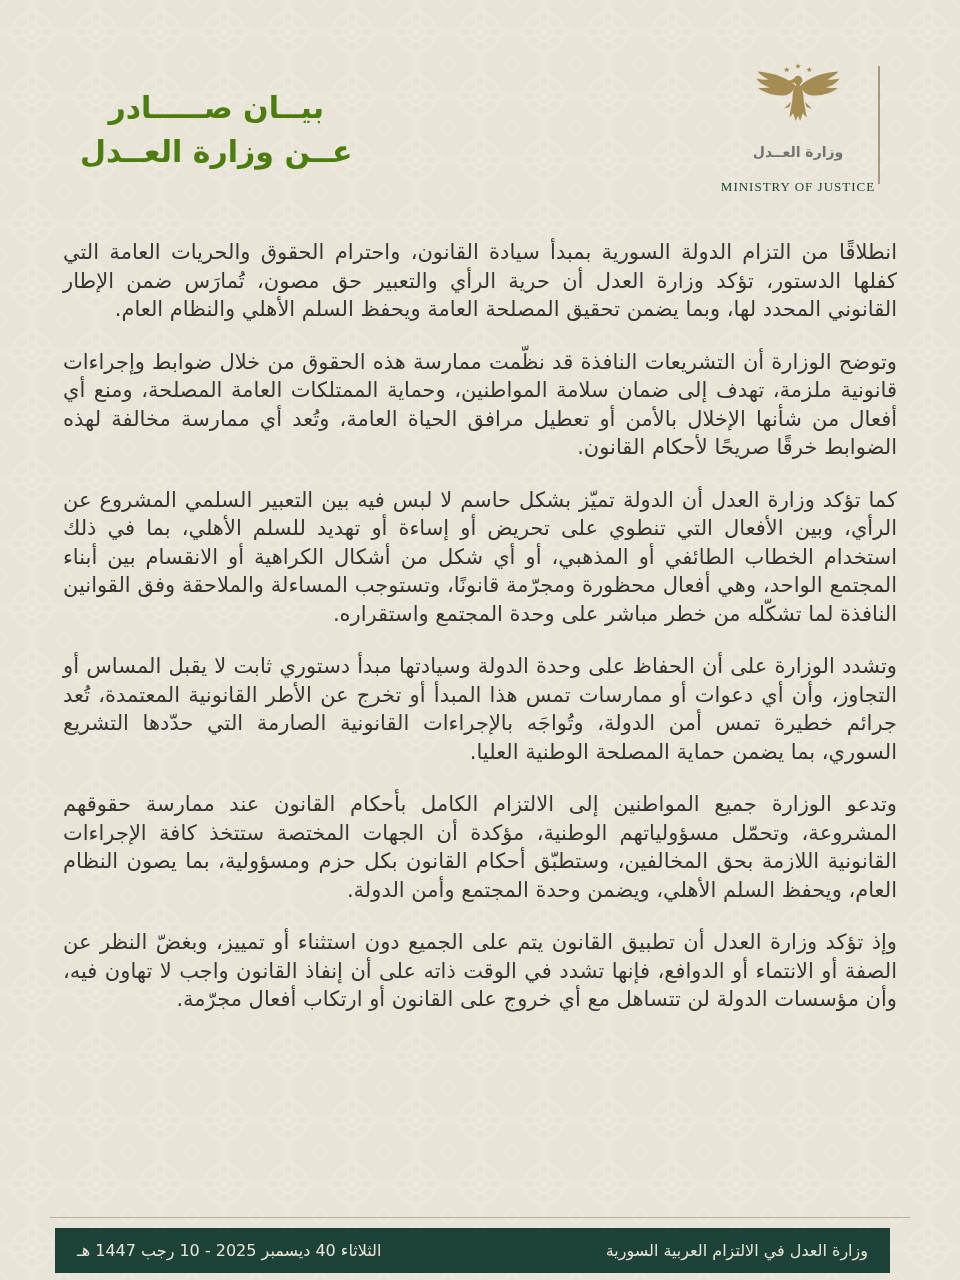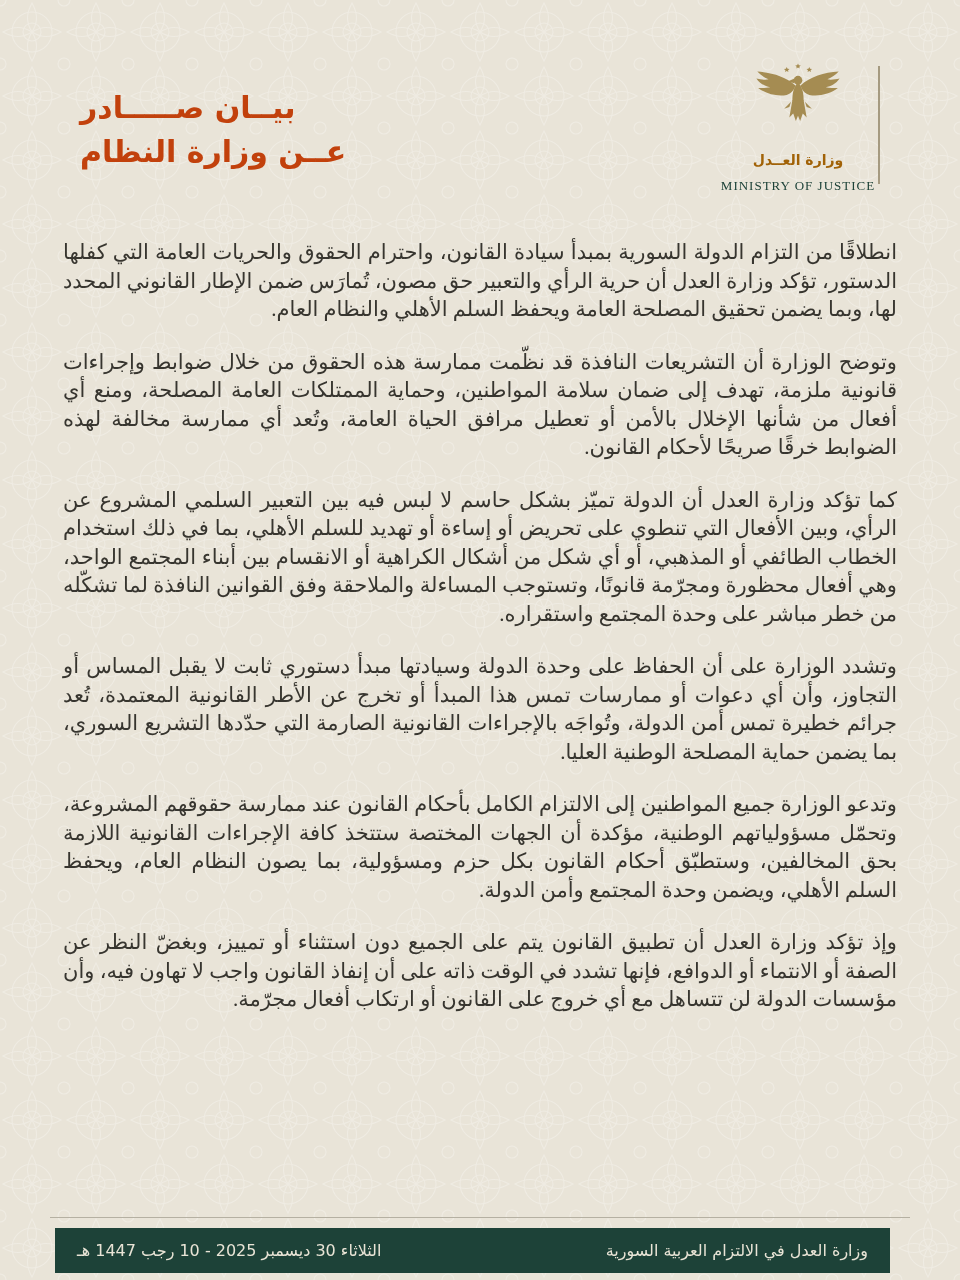--- a/index.html
+++ b/index.html
@@ -18,22 +18,22 @@
     pointer-events: none;
   }
   .page { position: absolute; inset: 0; z-index: 1; }
 
   
   .title-block {
     position: absolute;
     top: 86px;
     left: 80px;
     direction: rtl;
-    text-align: left;
-    color: #c2410c;
+    text-align: center;
+    color: #4d7c0f;
   }
   .title-line {
     font-size: 30px;
     font-weight: bold;
     line-height: 44px;
     letter-spacing: 0.5px;
     white-space: nowrap;
   }
   .logo-block {
     position: absolute;
@@ -47,44 +47,43 @@
   .logo-divider {
     position: absolute;
     top: 66px;
     right: 80px;
     width: 2px;
     height: 118px;
     background: #a59a80;
   }
   .eagle-svg { display: block; }
   .logo-arabic {
-    margin-top: 12px;
+    margin-top: 4px;
     font-size: 14px;
     font-weight: bold;
-    color: #a16207;
+    color: #737373;
     direction: rtl;
     white-space: nowrap;
   }
   .logo-english {
-    margin-top: 10px;
+    margin-top: 19px;
     font-family: "Liberation Serif", serif;
     font-size: 13px;
     letter-spacing: 1px;
     color: #1d4238;
     white-space: nowrap;
   }
 
   
   .statement-body {
     position: absolute;
     top: 238px;
     left: 63px;
     right: 63px;
     direction: rtl;
-    font-family: Liberation Serif, serif;
   }
   .statement-body p {
     font-size: 21px;
     line-height: 28.5px;
     color: #37352f;
     text-align: justify;
     margin-bottom: 24px;
   }
 
   
@@ -135,21 +134,21 @@
       </g>
     </pattern>
   </defs>
   <rect width="960" height="1280" fill="url(#arabesque)"></rect>
 </svg>
 
 <div class="page">
 
   <div class="title-block">
     <div class="title-line">بيــان صـــــادر</div>
-    <div class="title-line">عــن وزارة النظام</div>
+    <div class="title-line">عــن وزارة العــدل</div>
   </div>
 
   <div class="logo-block">
     <svg class="eagle-svg" width="104" height="78" viewBox="0 0 120 90" xmlns="http://www.w3.org/2000/svg">
       <defs>
         <path id="star" d="M0 -4 L1.2 -1.4 4 -1.2 1.9 0.6 2.4 3.2 0 1.8 -2.4 3.2 -1.9 0.6 -4 -1.2 -1.2 -1.4 Z"></path>
         <path id="rwing" d="M63 27
           C 74 17, 90 12, 107 11
           C 103 15, 99 18, 94 20
           C 98 21, 103 20, 108 19
@@ -189,16 +188,16 @@
     <p>وتوضح الوزارة أن التشريعات النافذة قد نظّمت ممارسة هذه الحقوق من خلال ضوابط وإجراءات قانونية ملزمة، تهدف إلى ضمان سلامة المواطنين، وحماية الممتلكات العامة المصلحة، ومنع أي أفعال من شأنها الإخلال بالأمن أو تعطيل مرافق الحياة العامة، وتُعد أي ممارسة مخالفة لهذه الضوابط خرقًا صريحًا لأحكام القانون.</p>
     <p>كما تؤكد وزارة العدل أن الدولة تميّز بشكل حاسم لا لبس فيه بين التعبير السلمي المشروع عن الرأي، وبين الأفعال التي تنطوي على تحريض أو إساءة أو تهديد للسلم الأهلي، بما في ذلك استخدام الخطاب الطائفي أو المذهبي، أو أي شكل من أشكال الكراهية أو الانقسام بين أبناء المجتمع الواحد، وهي أفعال محظورة ومجرّمة قانونًا، وتستوجب المساءلة والملاحقة وفق القوانين النافذة لما تشكّله من خطر مباشر على وحدة المجتمع واستقراره.</p>
     <p>وتشدد الوزارة على أن الحفاظ على وحدة الدولة وسيادتها مبدأ دستوري ثابت لا يقبل المساس أو التجاوز، وأن أي دعوات أو ممارسات تمس هذا المبدأ أو تخرج عن الأطر القانونية المعتمدة، تُعد جرائم خطيرة تمس أمن الدولة، وتُواجَه بالإجراءات القانونية الصارمة التي حدّدها التشريع السوري، بما يضمن حماية المصلحة الوطنية العليا.</p>
     <p>وتدعو الوزارة جميع المواطنين إلى الالتزام الكامل بأحكام القانون عند ممارسة حقوقهم المشروعة، وتحمّل مسؤولياتهم الوطنية، مؤكدة أن الجهات المختصة ستتخذ كافة الإجراءات القانونية اللازمة بحق المخالفين، وستطبّق أحكام القانون بكل حزم ومسؤولية، بما يصون النظام العام، ويحفظ السلم الأهلي، ويضمن وحدة المجتمع وأمن الدولة.</p>
     <p>وإذ تؤكد وزارة العدل أن تطبيق القانون يتم على الجميع دون استثناء أو تمييز، وبغضّ النظر عن الصفة أو الانتماء أو الدوافع، فإنها تشدد في الوقت ذاته على أن إنفاذ القانون واجب لا تهاون فيه، وأن مؤسسات الدولة لن تتساهل مع أي خروج على القانون أو ارتكاب أفعال مجرّمة.</p>
   </div>
 
   <div class="footer-line"></div>
   <div class="footer-bar">
     <span>وزارة العدل في الالتزام العربية السورية</span>
-    <span>الثلاثاء 30 ديسمبر 2025 - 10 رجب 1447 هـ</span>
+    <span>الثلاثاء 40 ديسمبر 2025 - 10 رجب 1447 هـ</span>
   </div>
 
 </div>
 
 </body></html>

